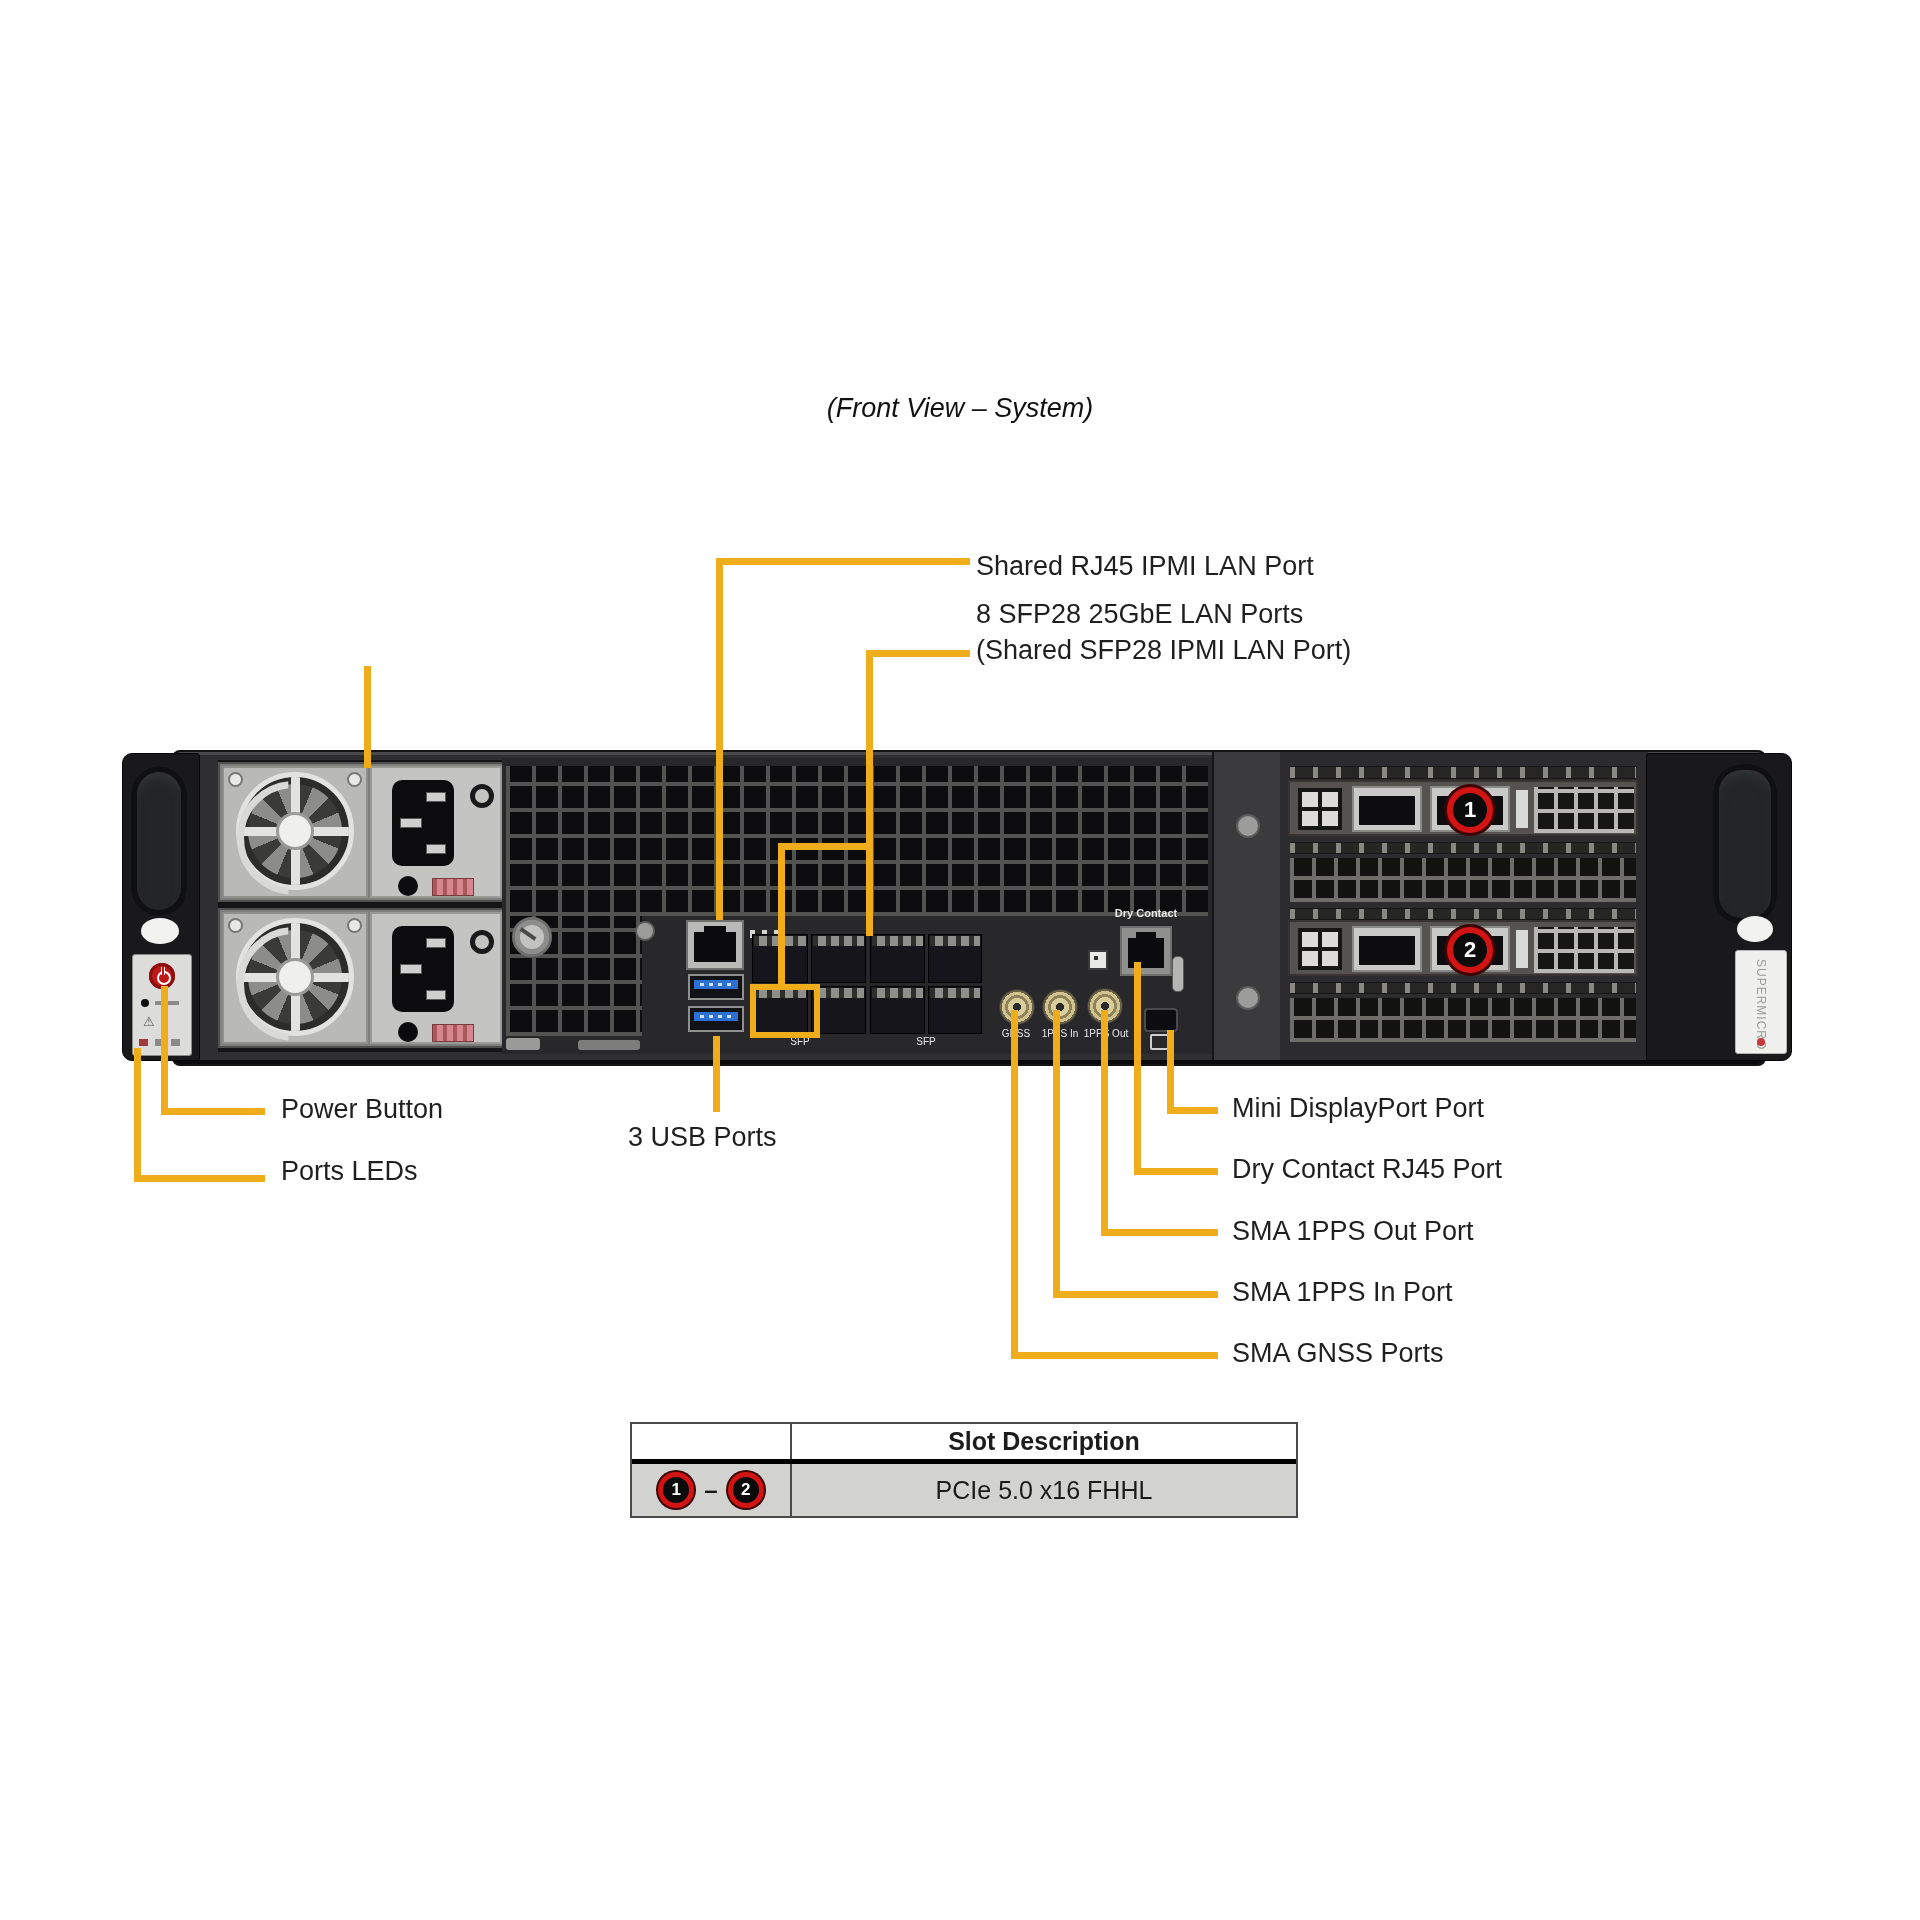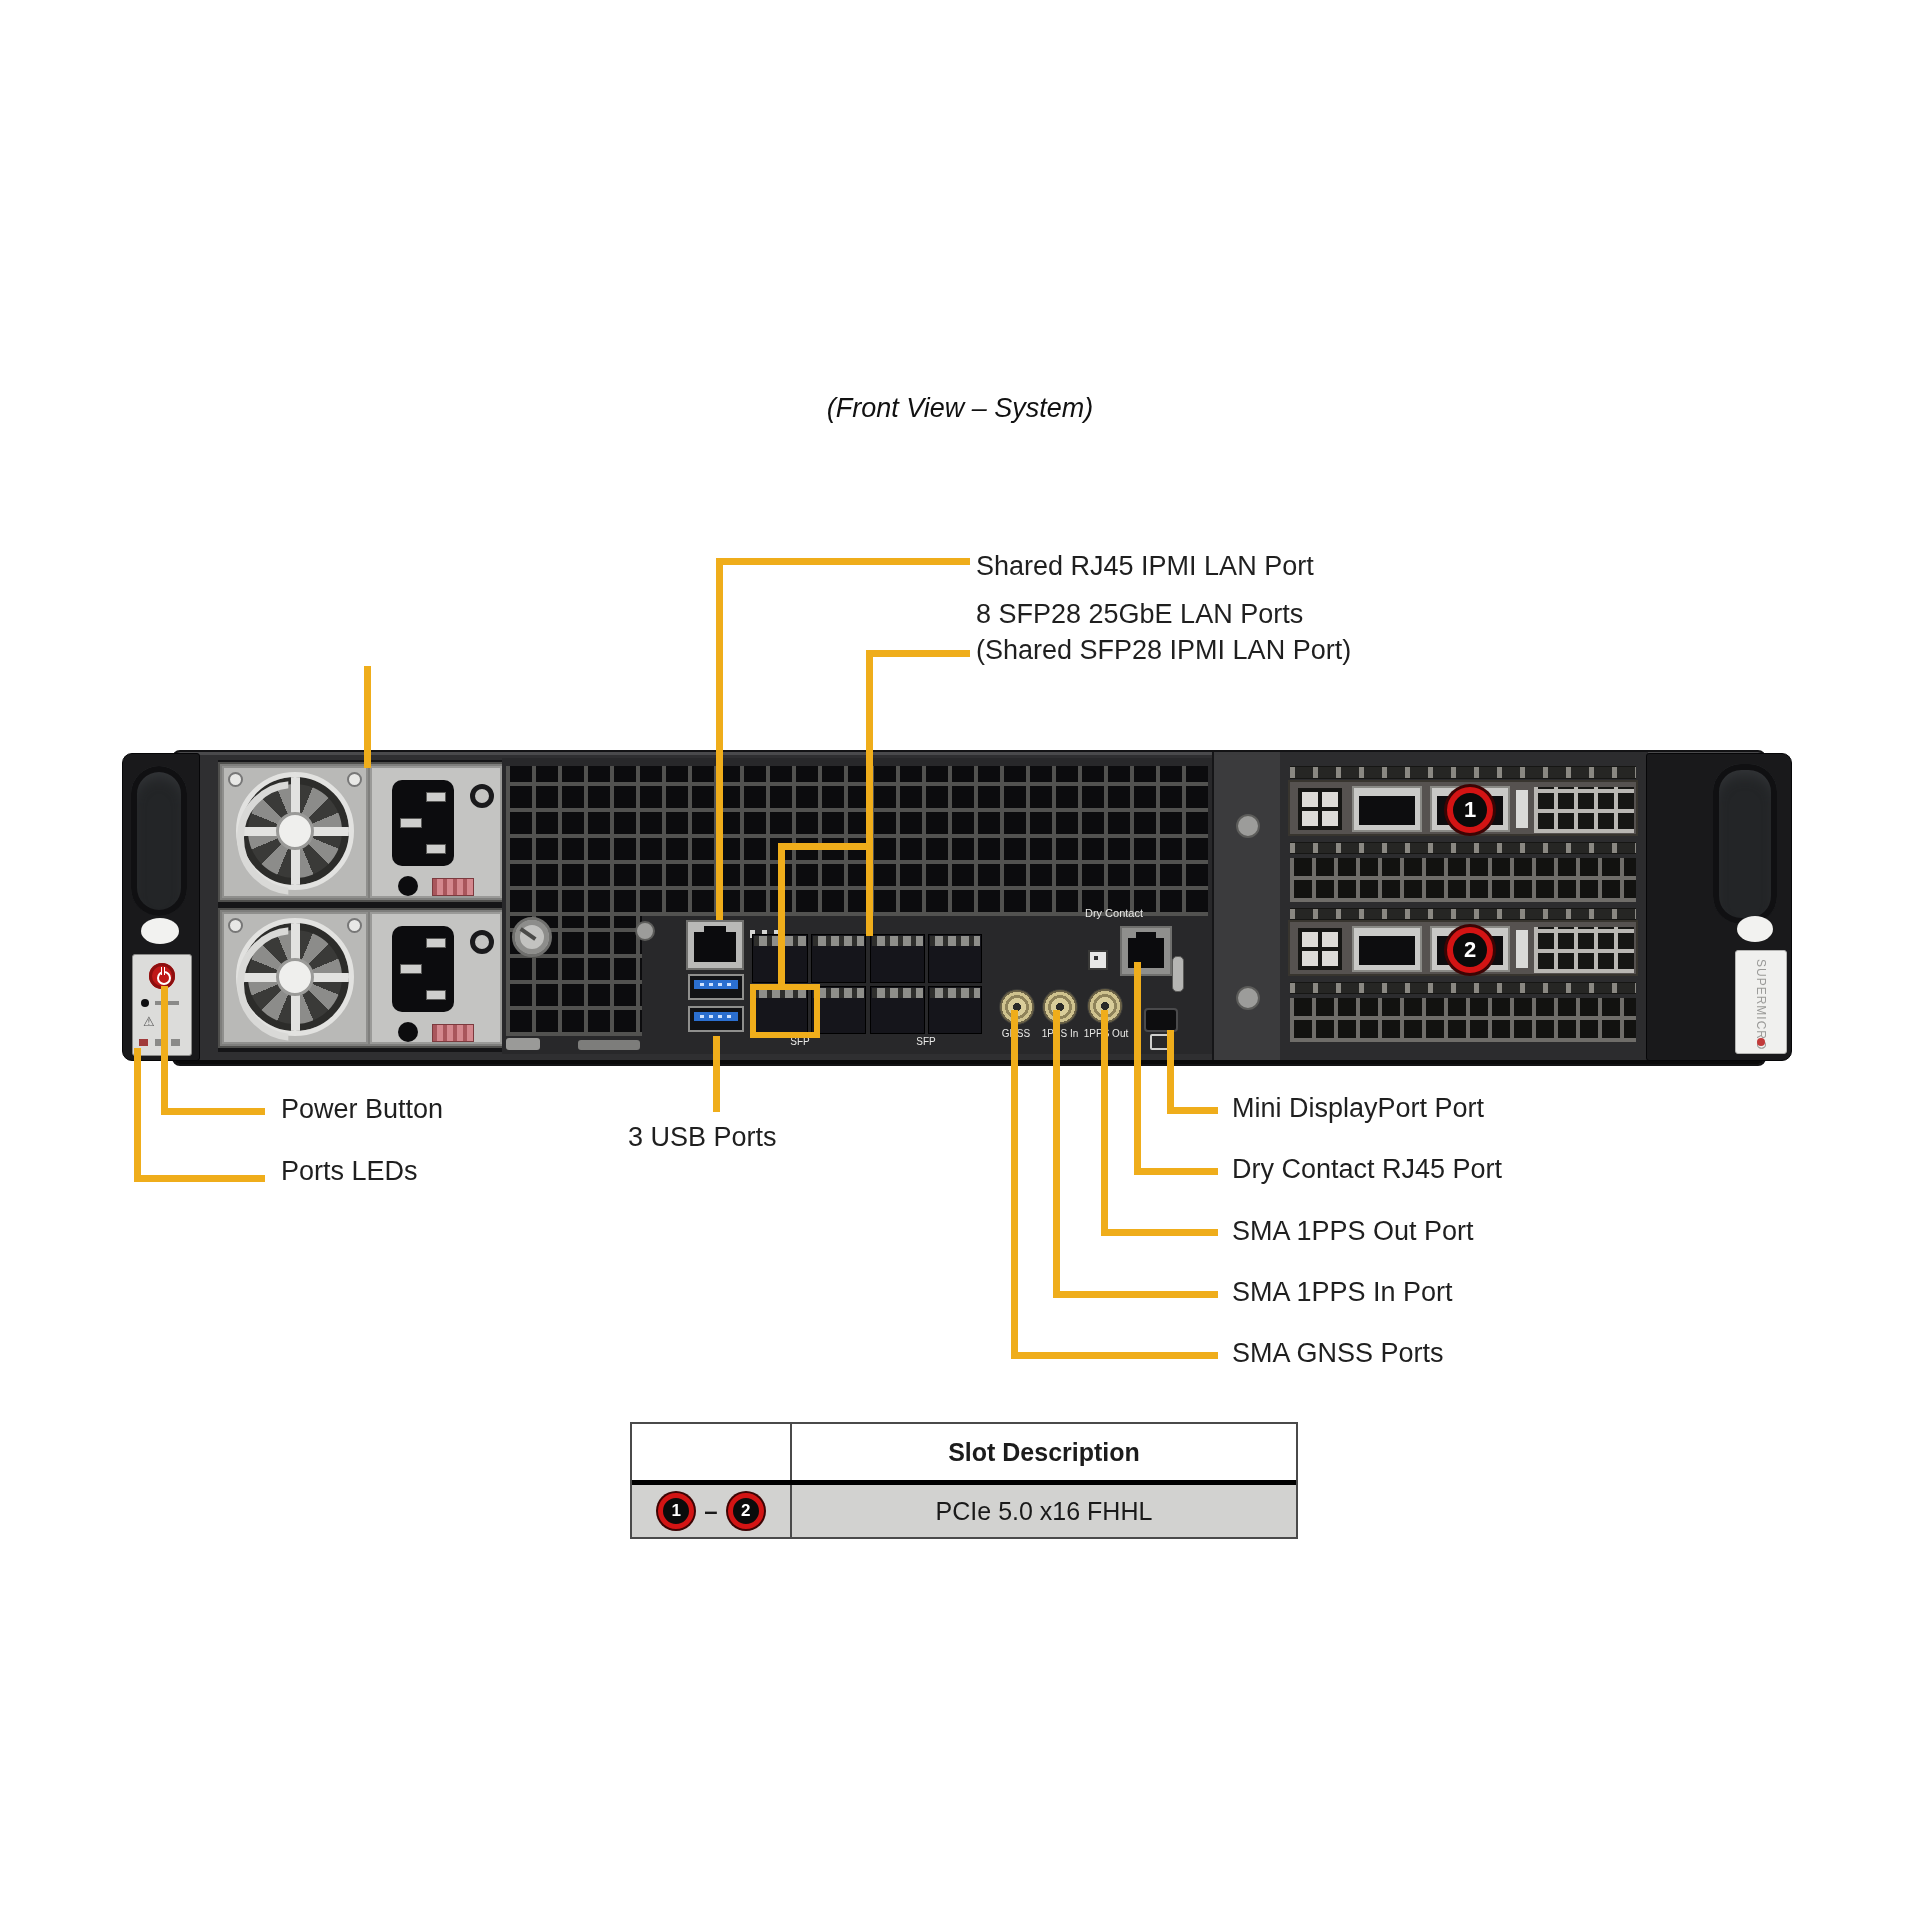--- a/index.html
+++ b/index.html
@@ -130,21 +130,21 @@
 
   
   #slot-table{position:absolute;left:630px;top:1422px;width:664px;z-index:40;border:2px solid #4a4a4a;}
   .trow{display:flex;}
   .thead .tcell{background:#ffffff;}
   .thead{border-bottom:5px solid #000;}
   .tbody .tcell{background:#d2d2d0;}
   .tcell{box-sizing:border-box;display:flex;align-items:center;justify-content:center;}
   .tcell.c1{width:160px;border-right:2px solid #4a4a4a;}
   .tcell.c2{flex:1;}
-  .thead .tcell{height:56px;font-weight:bold;font-size:25px;}
+  .thead .tcell{height:35px;font-weight:bold;font-size:25px;}
   .tbody .tcell{height:52px;font-size:25px;color:#1a1a1a;}
   .tbadge{width:26px;height:26px;border-radius:50%;background:#0b0b0b;border:5px solid #d31414;
           box-shadow:0 0 0 2px #3c0404;color:#fff;font-weight:bold;font-size:17px;
           display:flex;align-items:center;justify-content:center;}
   .tsep{margin:0 10px;font-weight:bold;font-size:24px;}
 </style>
 </head>
 <body>
 
 <div id="canvas">
@@ -304,21 +304,21 @@
       <div class="mini-lbl" style="left:404px;top:278px;width:40px;">SFP</div>
 
       <div class="sma" style="left:497px;top:231px;"></div>
       <div class="sma" style="left:540px;top:231px;"></div>
       <div class="sma" style="left:585px;top:230px;"></div>
       <div class="mini-lbl" style="left:490px;top:270px;width:48px;">GNSS</div>
       <div class="mini-lbl" style="left:526px;top:270px;width:64px;">1PPS In</div>
       <div class="mini-lbl" style="left:568px;top:270px;width:72px;">1PPS Out</div>
 
       <div class="sq-btn" style="left:586px;top:192px;"></div>
-      <div class="mini-lbl" style="left:572px;top:150px;width:80px;font-weight:normal;font-size:11px;">Dry Contact</div>
+      <div class="mini-lbl" style="left:604px;top:150px;width:80px;font-weight:bold;font-size:11px;">Dry Contact</div>
       <div class="rj45" style="left:618px;top:168px;width:52px;height:50px;background:#8f8f8d;">
         <div class="tab"></div>
         <div class="hole"></div>
       </div>
       <div class="pull-tab" style="left:670px;top:198px;"></div>
       <div class="mdp" style="left:642px;top:250px;"></div>
       <div class="mdp-icon" style="left:648px;top:276px;"></div>
 
       <div class="tabg" style="left:4px;top:280px;width:34px;height:12px;"></div>
       <div class="tabg" style="left:76px;top:282px;width:62px;height:10px;background:#7d7d7b;"></div>

